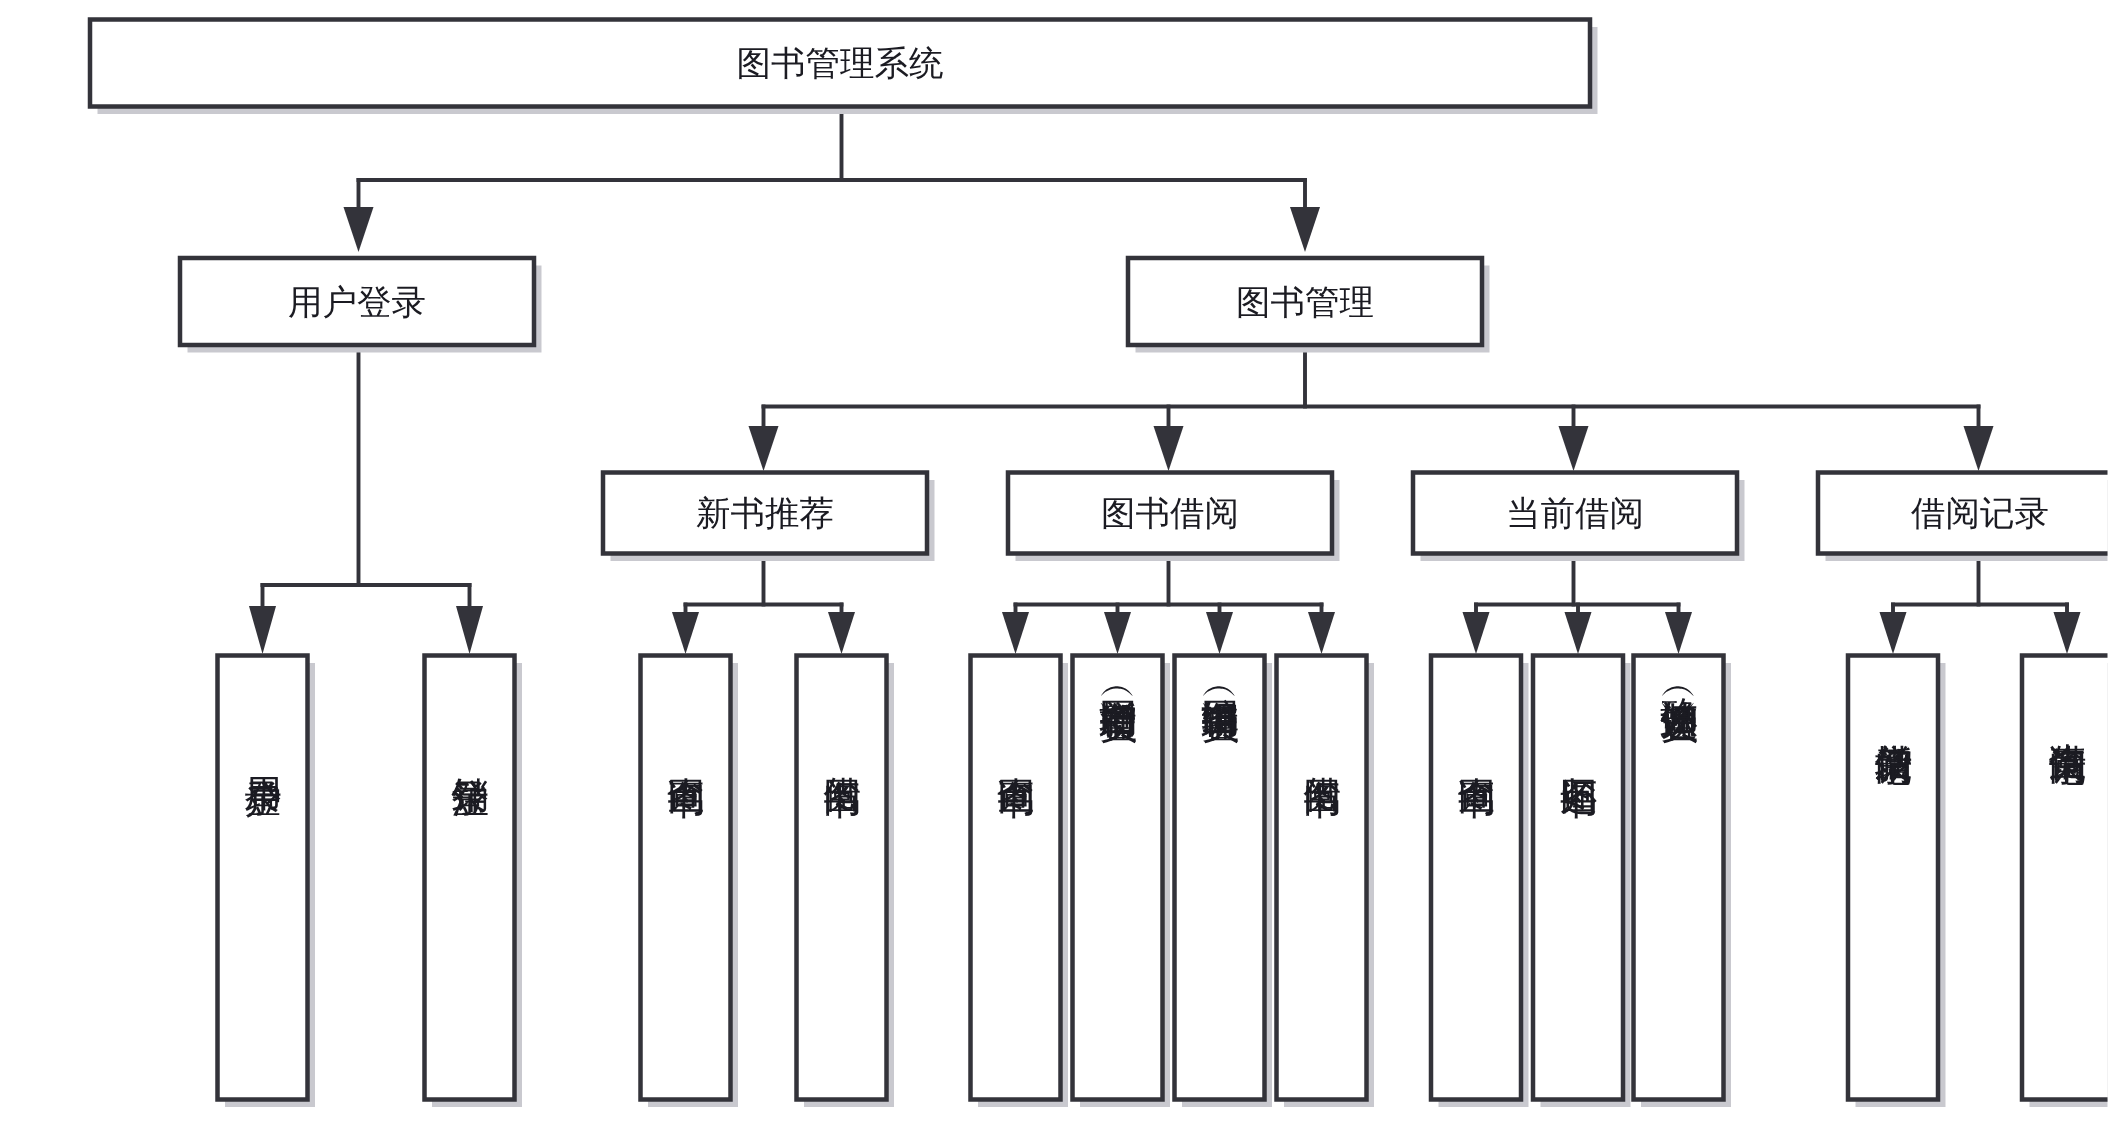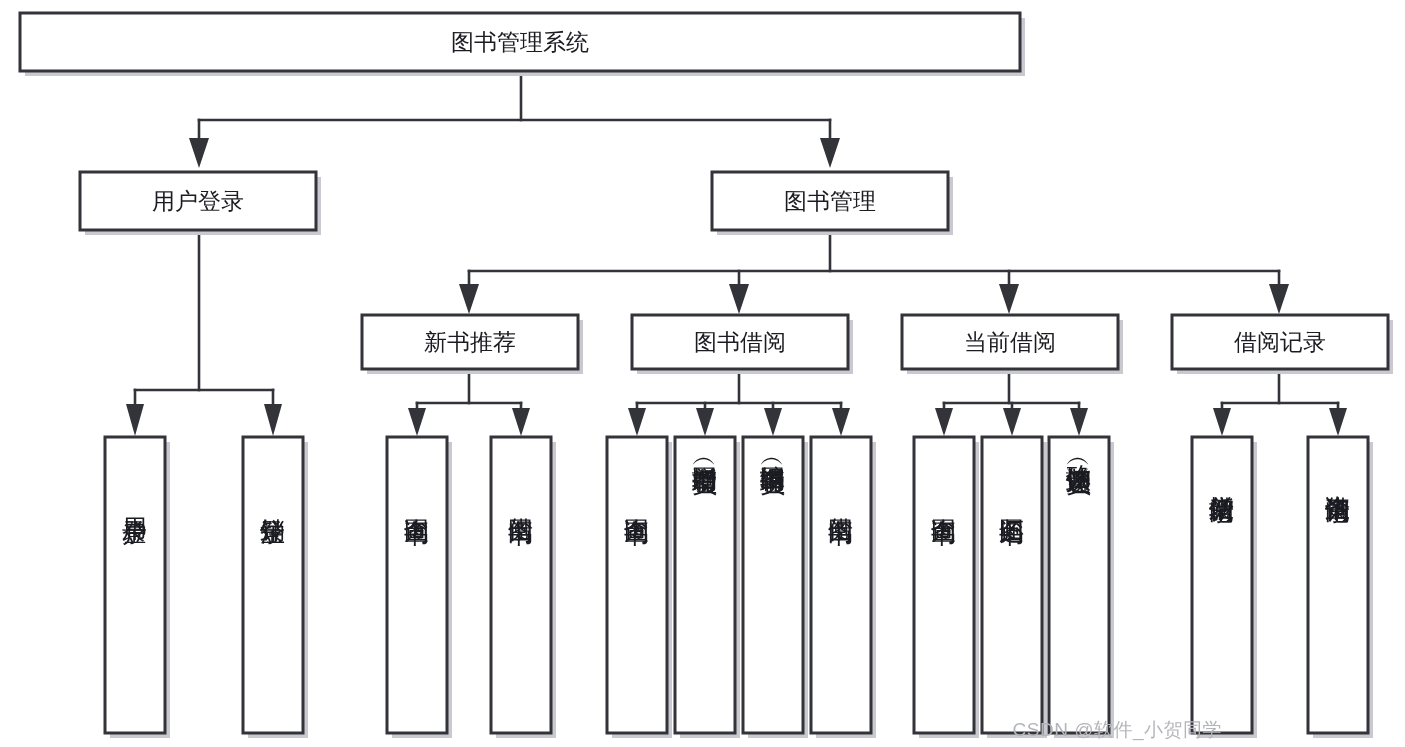--- a/index.html
+++ b/index.html
@@ -11,20 +11,21 @@
     width: 1405px;
     height: 747px;
     overflow: hidden;
     font-family: "Liberation Sans", "DejaVu Sans", sans-serif;
   }
   #diagram-root {
     position: relative;
     width: 1230px;
     height: 747px;
     background: #ffffff;
+    margin-left: 40px;
   }
   svg#flow {
     position: absolute;
     top: 0;
     left: 0;
     width: 1405px;
     height: 747px;
   }
   .node-box {
     fill: #ffffff;
@@ -258,15 +259,14 @@
     </g>
 
     <g>
       <rect class="node-shadow" x="1313" y="442" width="60" height="296"></rect>
       <rect class="node-box" x="1308" y="437" width="60" height="296"></rect>
       <text class="node-label-vertical" x="1338" y="478">查询借阅记录</text>
     </g>
 
   </svg>
 
-  <div class="watermark">CSDN @软件_小贺同学</div>
 
 </div>
 
 </body></html>

